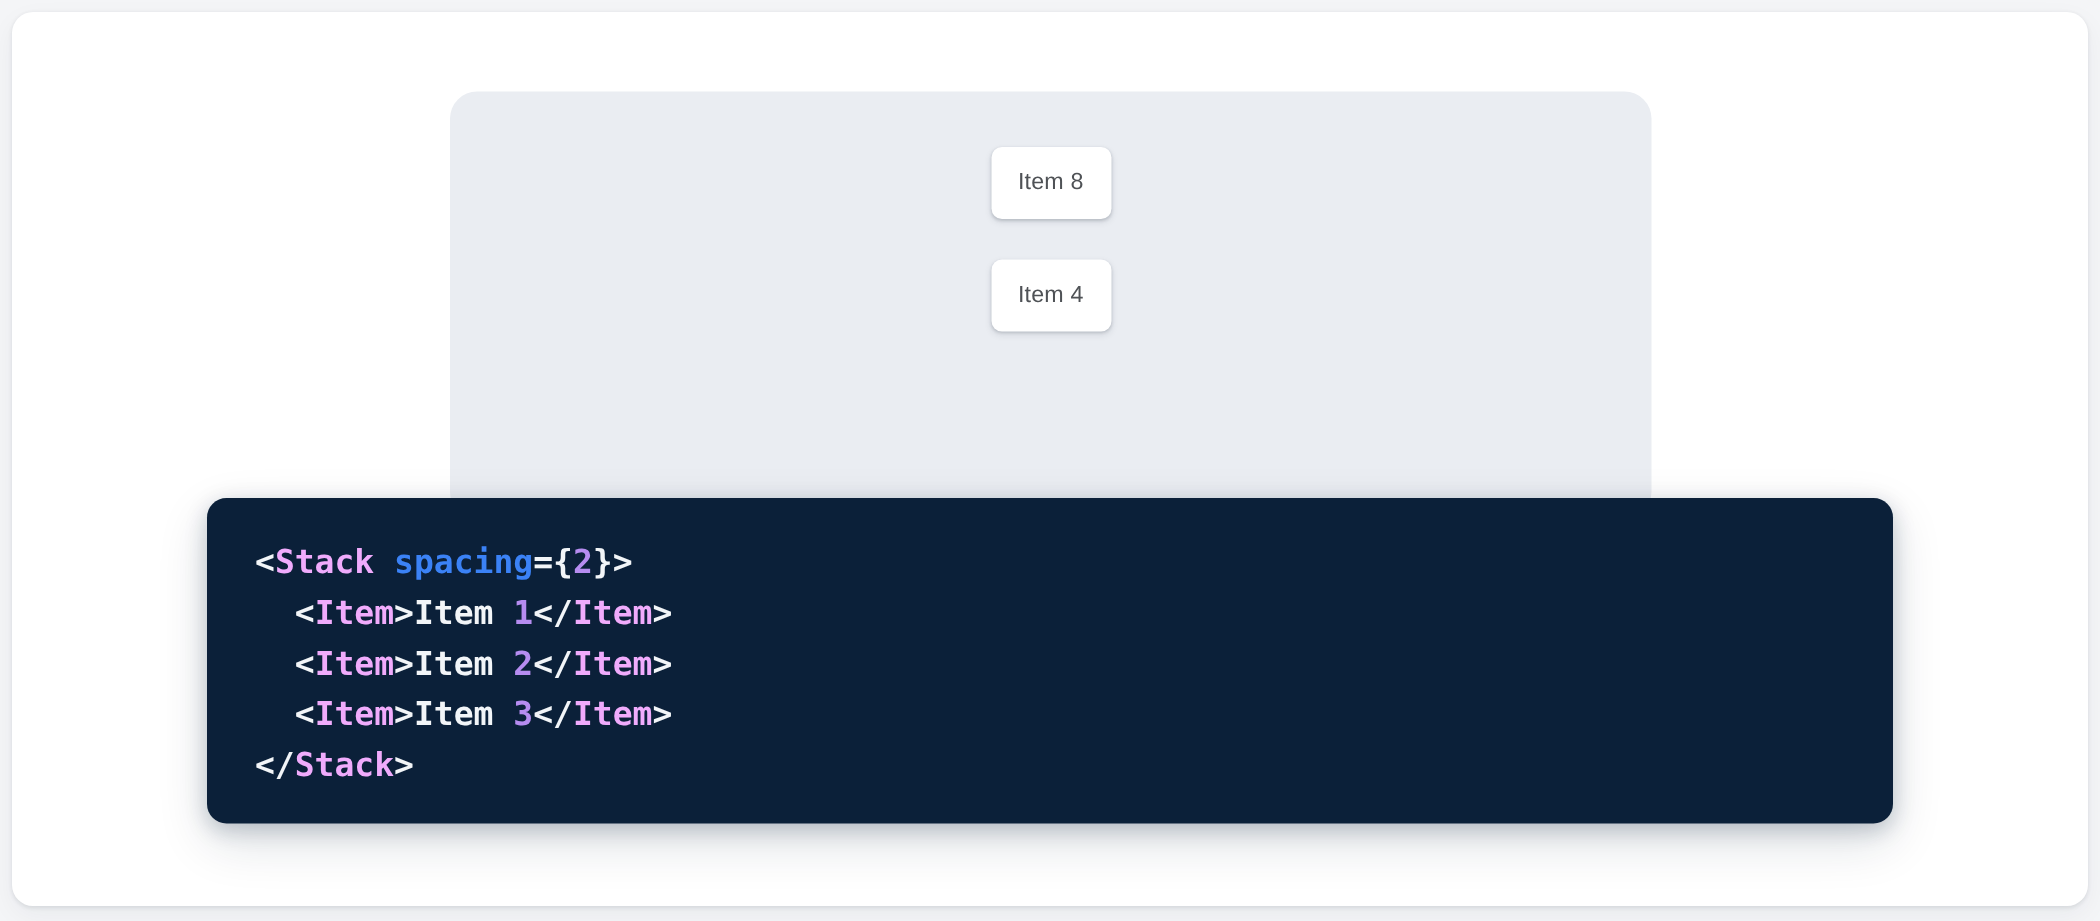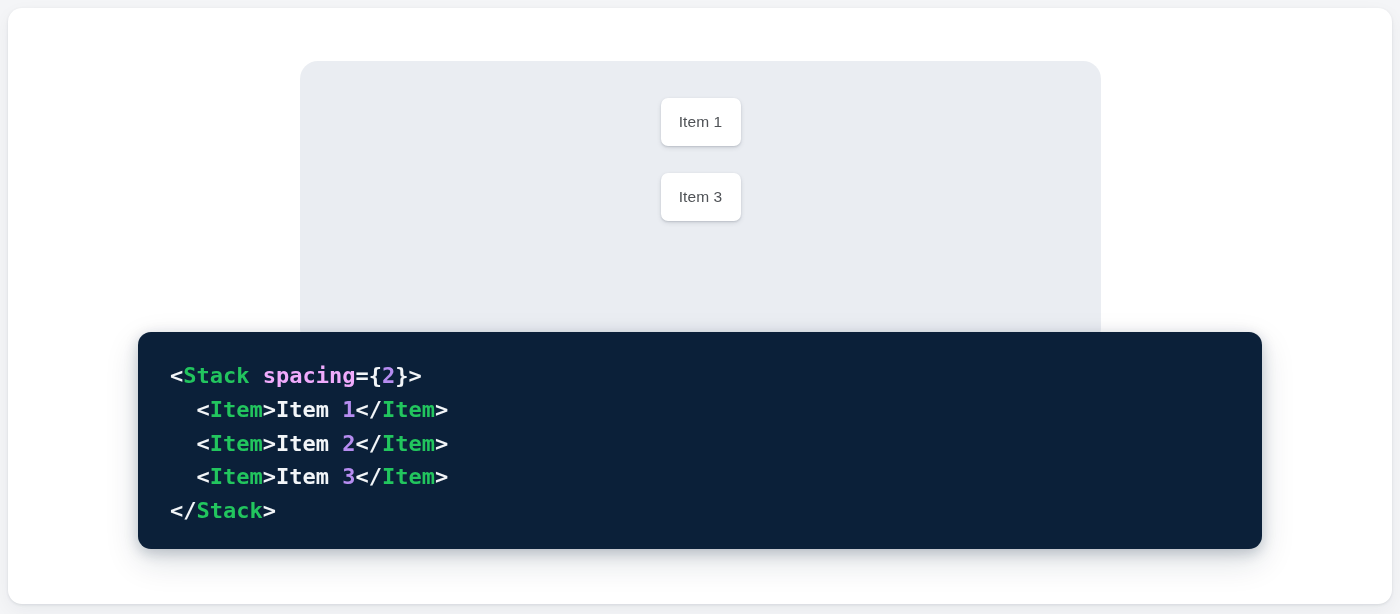--- a/index.html
+++ b/index.html
@@ -89,37 +89,37 @@
     font-family: "DejaVu Sans Mono", "Liberation Mono", monospace;
     font-size: 22px;
     line-height: 33.8px;
     color: #f2f5f8;
     white-space: pre;
     letter-spacing: 0px;
     font-weight: 700;
   }
   .ln { display: block; height: 33.8px; }
   .tok-punct { color: #f2f5f8; }
-  .tok-tag   { color: #22c55e; }
-  .tok-attr  { color: #f0abfc; }
+  .tok-tag   { color: #f0abfc; }
+  .tok-attr  { color: #3b82f6; }
   .tok-num   { color: #b68cf0; }
   .tok-text  { color: #f2f5f8; }
 </style>
 </head>
 <body>
 
 <div id="page-card">
 
   <div id="preview-panel">
     <div id="stack">
       <div class="stack-item">
-        <span>Item 1</span>
+        <span>Item 8</span>
       </div>
       <div class="stack-item">
-        <span>Item 3</span>
+        <span>Item 4</span>
       </div>
     </div>
   </div>
 
   <div id="code-block">
     <pre id="code-pre"><span class="ln"><span class="tok-punct">&lt;</span><span class="tok-tag">Stack</span><span class="tok-text"> </span><span class="tok-attr">spacing</span><span class="tok-punct">={</span><span class="tok-num">2</span><span class="tok-punct">}&gt;</span></span><span class="ln"><span class="tok-punct">  </span><span class="tok-punct">&lt;</span><span class="tok-tag">Item</span><span class="tok-punct">&gt;</span><span class="tok-text">Item </span><span class="tok-num">1</span><span class="tok-punct">&lt;/</span><span class="tok-tag">Item</span><span class="tok-punct">&gt;</span></span><span class="ln"><span class="tok-punct">  </span><span class="tok-punct">&lt;</span><span class="tok-tag">Item</span><span class="tok-punct">&gt;</span><span class="tok-text">Item </span><span class="tok-num">2</span><span class="tok-punct">&lt;/</span><span class="tok-tag">Item</span><span class="tok-punct">&gt;</span></span><span class="ln"><span class="tok-punct">  </span><span class="tok-punct">&lt;</span><span class="tok-tag">Item</span><span class="tok-punct">&gt;</span><span class="tok-text">Item </span><span class="tok-num">3</span><span class="tok-punct">&lt;/</span><span class="tok-tag">Item</span><span class="tok-punct">&gt;</span></span><span class="ln"><span class="tok-punct">&lt;/</span><span class="tok-tag">Stack</span><span class="tok-punct">&gt;</span></span></pre>
   </div>
 
 </div>
 

